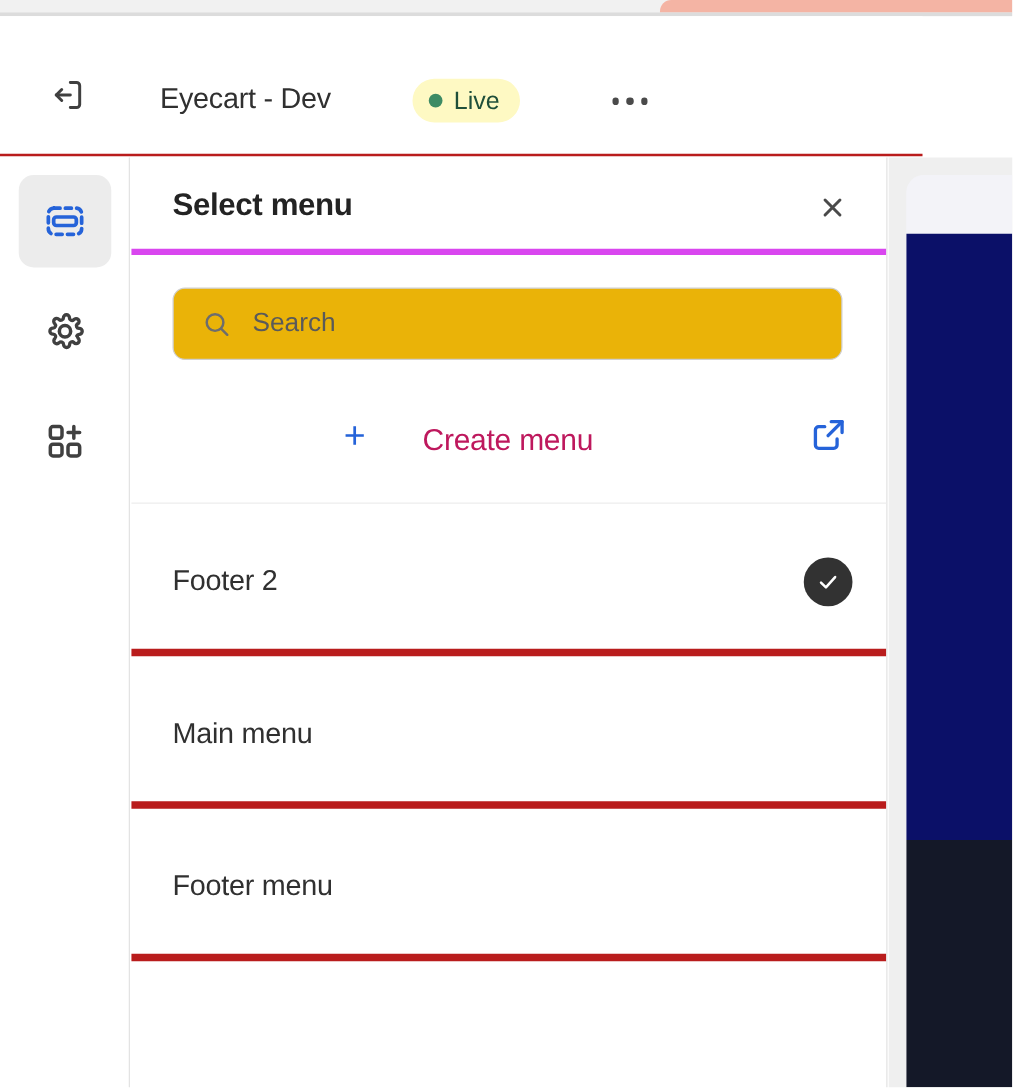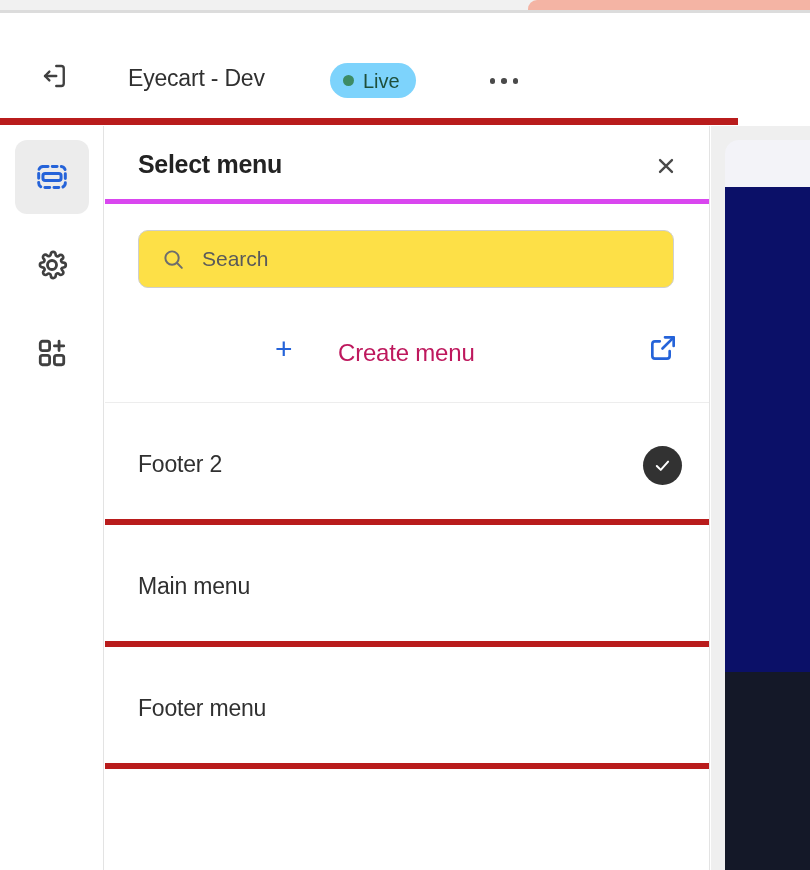--- a/index.html
+++ b/index.html
@@ -42,21 +42,21 @@
     background: #dcdcdc;
   }
 
   
   .app-header {
     position: absolute;
     top: 13px; left: 0;
     width: 738px;
     height: 112px;
     background: #ffffff;
-    border-bottom: 7px solid #b91c1c;
+    border-bottom: 2px solid #b91c1c;
     box-sizing: border-box;
     display: flex;
     align-items: center;
   }
   .exit-btn {
     position: absolute;
     left: 32px;
     top: 40px;
     width: 46px; height: 46px;
     display: flex;
@@ -75,21 +75,21 @@
     white-space: nowrap;
   }
   .live-badge {
     position: absolute;
     left: 330px;
     top: 50px;
     height: 35px;
     box-sizing: border-box;
     padding: 0 16px 0 13px;
     border-radius: 18px;
-    background: #7dd3fc;
+    background: #fef9c3;
     display: flex;
     align-items: center;
     gap: 9px;
   }
   .live-dot {
     width: 11px; height: 11px;
     border-radius: 50%;
     background: #3d8b64;
     flex: none;
   }
@@ -188,21 +188,21 @@
   }
   .search-box {
     position: absolute;
     left: 33px;
     top: 26px;
     width: 536px;
     height: 58px;
     box-sizing: border-box;
     border: 1px solid #cfcfcf;
     border-radius: 10px;
-    background: #fde047;
+    background: #eab308;
     display: flex;
     align-items: center;
     padding-left: 22px;
     gap: 16px;
     cursor: text;
   }
   .search-placeholder {
     font-size: 21px;
     color: #5a5a5a;
   }

